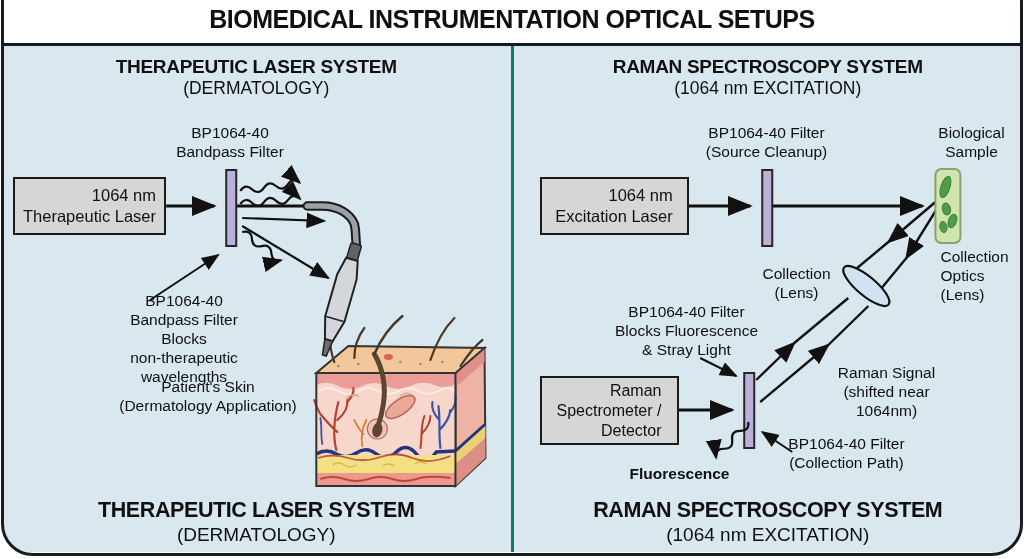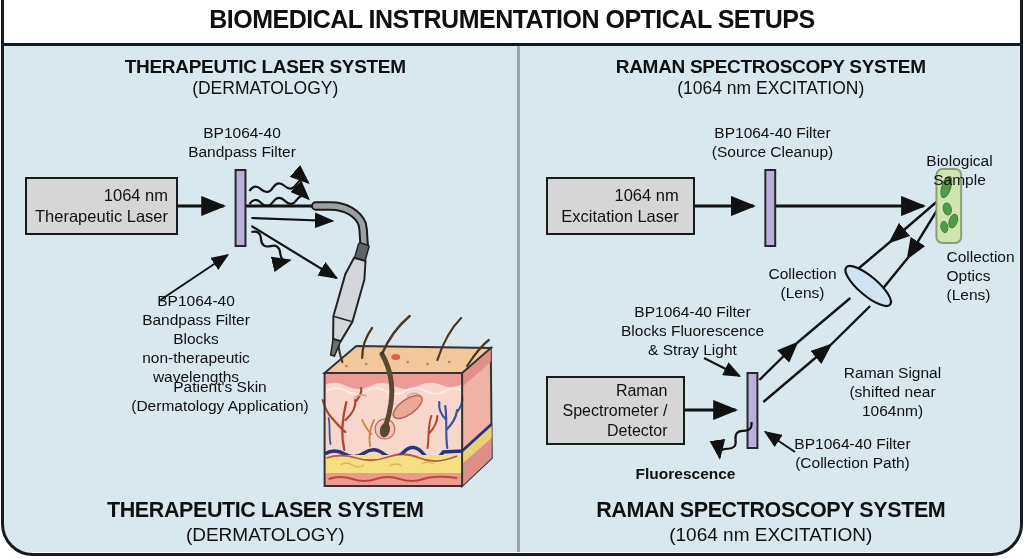--- a/index.html
+++ b/index.html
@@ -7,21 +7,21 @@
   #stage{position:relative;width:1024px;height:559px;background:#fff;}
   
   #frame{position:absolute;left:1px;right:1px;top:-30px;bottom:3px;border:3px solid #181b1f;
     border-radius:32px;pointer-events:none;z-index:40;}
   #main-title{position:absolute;top:5px;left:0;width:100%;text-align:center;
     font-size:25px;font-weight:bold;letter-spacing:-0.5px;z-index:5;}
   #panels{position:absolute;left:2px;right:2px;top:43px;height:506px;
     background:var(--c-panel_bg,#d9e8ef);border-top:3px solid #15181c;
     border-radius:0 0 30px 30px;display:flex;z-index:1;}
   .panel{position:relative;flex:1 1 0;height:100%;}
-  #panel-left{border-right:3px solid #a3a3a3;margin-left:12px;}
+  #panel-left{border-right:3px solid #0f766e;}
   .panel svg.canvas{position:absolute;inset:0;width:100%;height:100%;}
   .lbl{position:absolute;white-space:pre-line;text-align:center;font-size:15.5px;line-height:1.22;z-index:3;}
   .lbl.center{transform:translateX(-50%);}
   .lbl.left-align{text-align:left;}
   .hdr1{position:absolute;top:10px;width:100%;text-align:center;font-size:19px;font-weight:bold;letter-spacing:-0.3px;z-index:3;}
   .hdr2{position:absolute;top:32px;width:100%;text-align:center;font-size:17.5px;z-index:3;}
   .ftr1{position:absolute;top:452px;width:100%;text-align:center;font-size:21.5px;font-weight:bold;letter-spacing:-0.4px;z-index:3;}
   .ftr2{position:absolute;top:478px;width:100%;text-align:center;font-size:19px;z-index:3;}
   .gbox{position:absolute;display:flex;align-items:center;justify-content:center;text-align:right;
     white-space:pre-line;background:var(--c-box_bg,#d6d6d6);border:2.5px solid #1a1a1a;
@@ -185,21 +185,21 @@
         <rect x="230" y="327" width="10" height="75" style="fill:var(--c-filter,#b9b1da)" stroke="#26262a" stroke-width="2"></rect>
 
         <line x1="186" y1="312" x2="222" y2="330" stroke="#111" stroke-width="2" marker-end="url(#ahR)"></line>
         <line x1="278" y1="406" x2="248" y2="386" stroke="#111" stroke-width="2" marker-end="url(#ahR)"></line>
 
         <path d="M234,376 q6,-7 12,0 q6,7 12,0 q6,-7 12,0 q6,7 12,0" transform="rotate(132,234,376)" stroke="#111" stroke-width="2.2" fill="none" marker-end="url(#ahR)"></path>
       </svg>
 
       <div class="lbl center" style="left:253px;top:78px;">BP1064-40 Filter
 (Source Cleanup)</div>
-      <div class="lbl center" style="left:440px;top:78px;margin-top:28px;">Biological
+      <div class="lbl center" style="left:458px;top:78px;">Biological
 Sample</div>
       <div class="gbox" style="left:26px;top:131px;width:149px;height:58px;">1064 nm
 Excitation Laser</div>
       <div class="lbl left-align" style="left:427px;top:202px;">Collection
 Optics
 (Lens)</div>
       <div class="lbl center" style="left:283px;top:219px;">Collection
 (Lens)</div>
       <div class="lbl center" style="left:173px;top:257px;">BP1064-40 Filter
 Blocks Fluorescence

